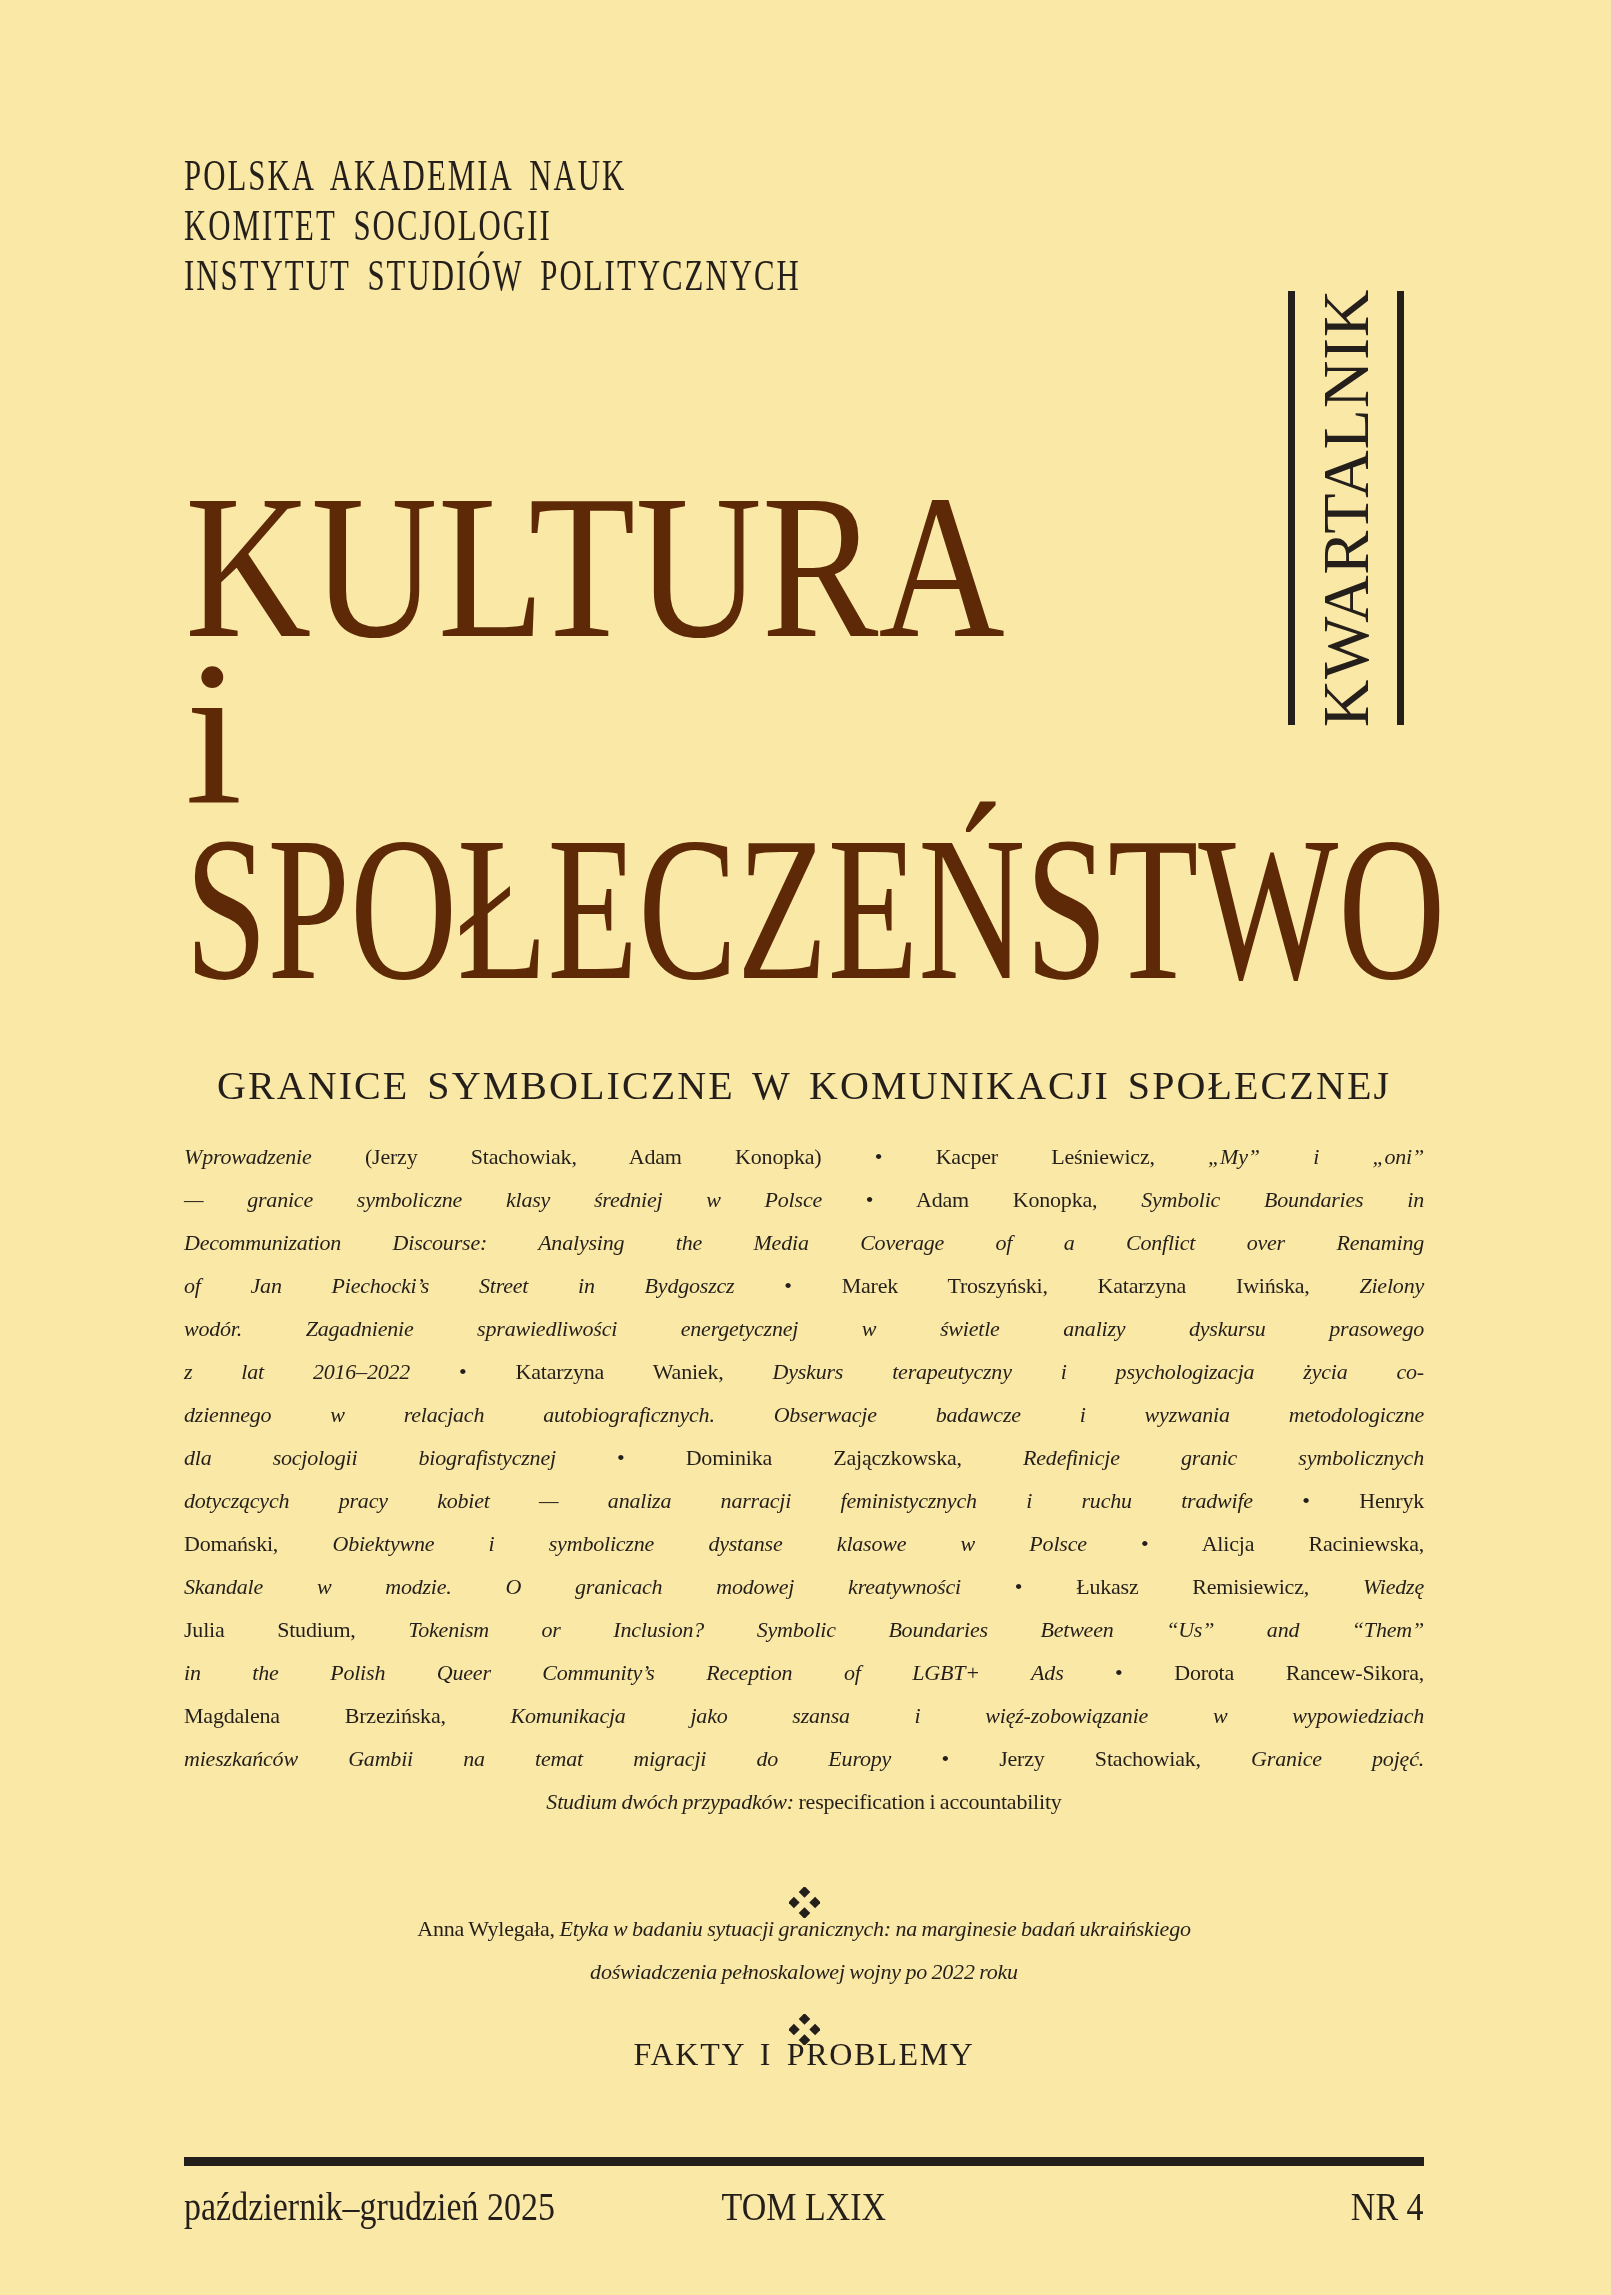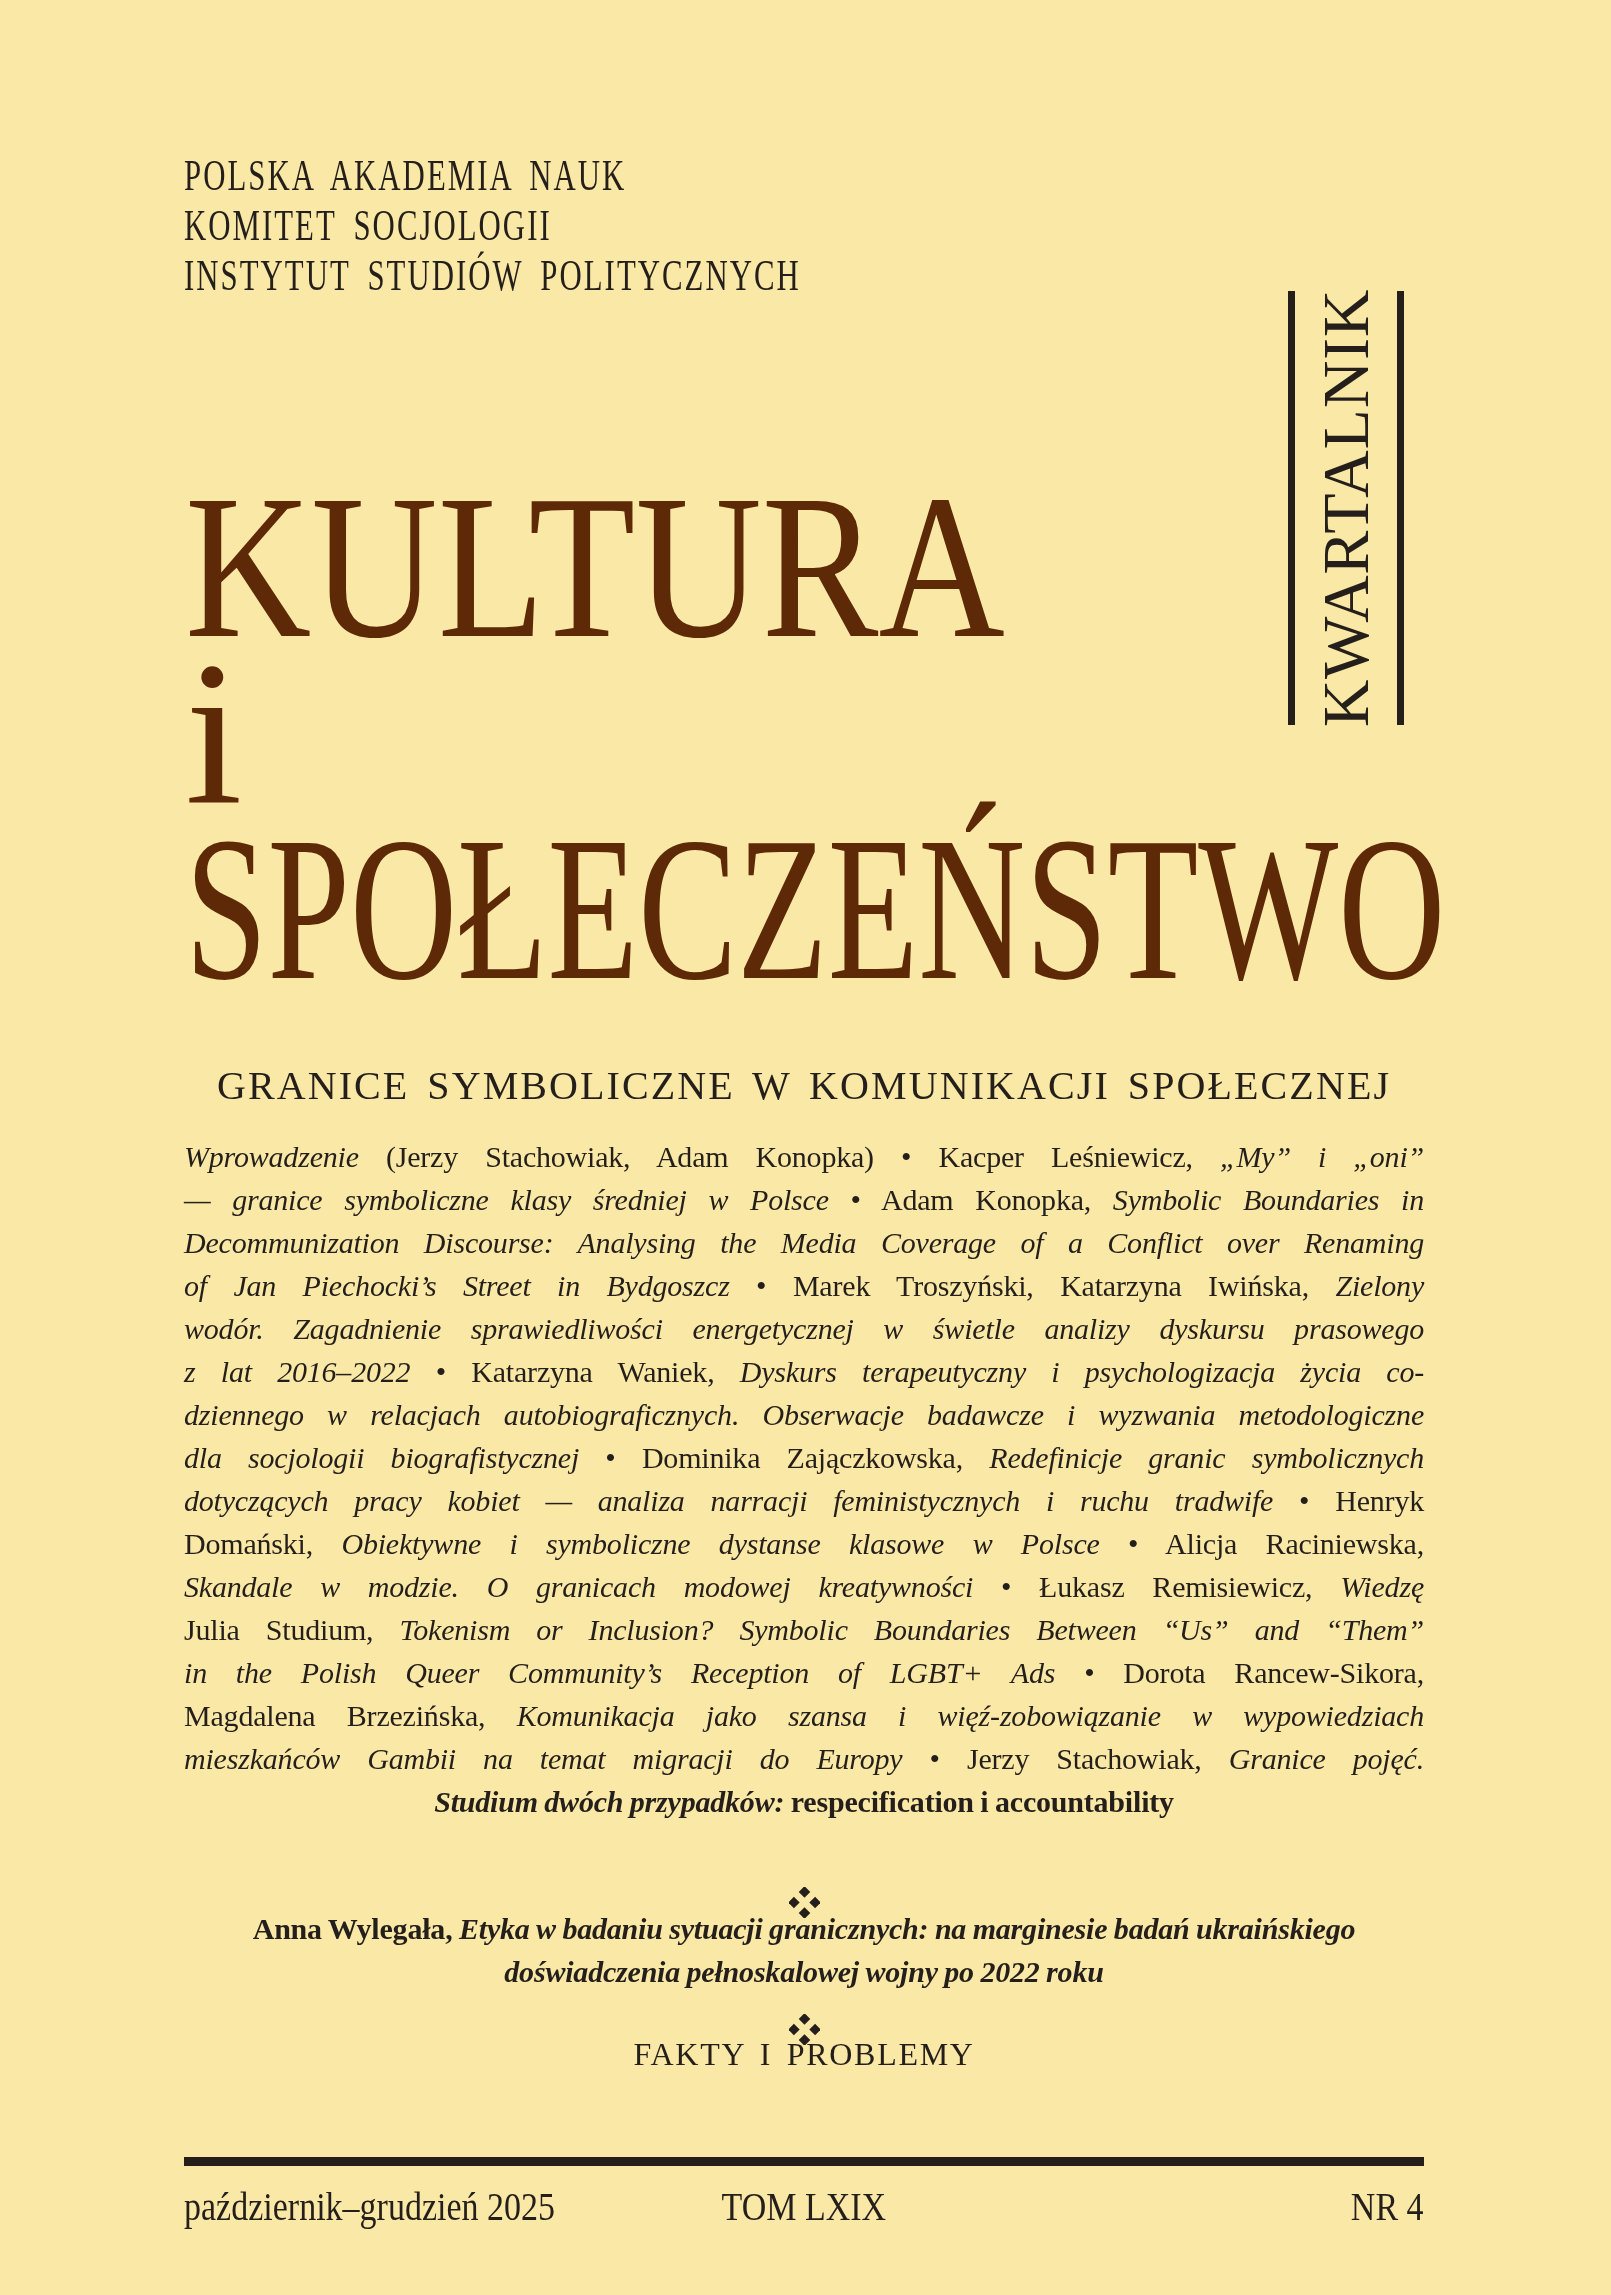--- a/index.html
+++ b/index.html
@@ -36,25 +36,25 @@
   .title-svg text{font-family:"Liberation Serif","DejaVu Serif",serif; fill:currentColor;}
   
   .theme{
     position:absolute; left:184px; top:1064px; width:1240px;
     font-size:40px; line-height:43px; letter-spacing:2.1px; word-spacing:5.8px;
     text-align:center; white-space:nowrap;
   }
   
   .contents{position:absolute; left:184px; top:1135px; width:1240px;}
   .cline{
-    font-size:30px; line-height:43px;
+    font-size:22px; line-height:43px;
     letter-spacing:-0.2px; word-spacing:-0.8px;
     text-align:justify; text-align-last:justify;
   }
-  .cline.center{text-align-last:center;font-weight:bold;}
+  .cline.center{text-align-last:center;}
   .it{font-style:italic;}
   
   .sep{position:absolute; left:184px; width:1240px; text-align:center; line-height:0;}
   .sep1{top:1887px;} .sep2{top:2014px;}
   .sep svg{display:inline-block; vertical-align:middle;}
   .diam{fill:var(--ink);}
   
   .extra{position:absolute; left:184px; top:1907px; width:1240px;}
   .extra .cline{text-align:center; text-align-last:center;}
   

